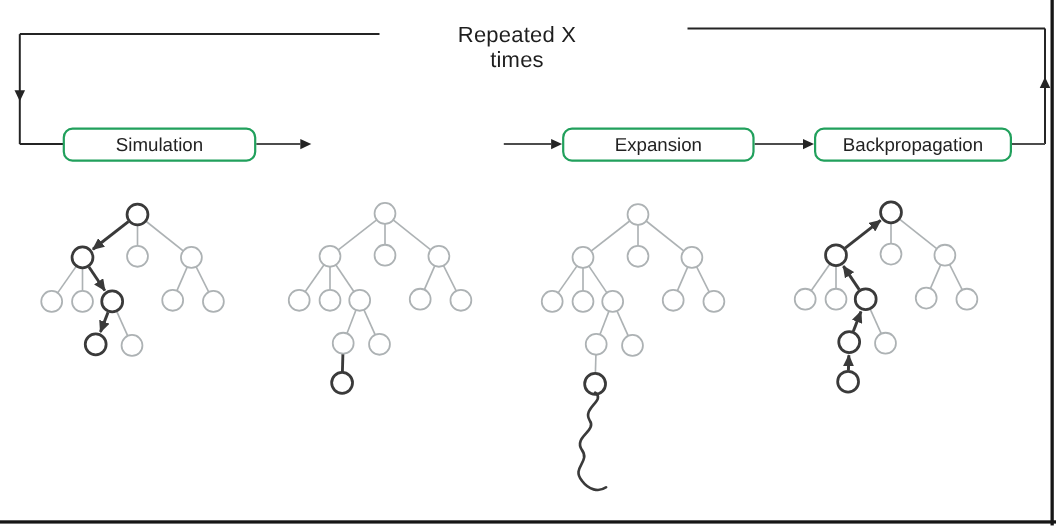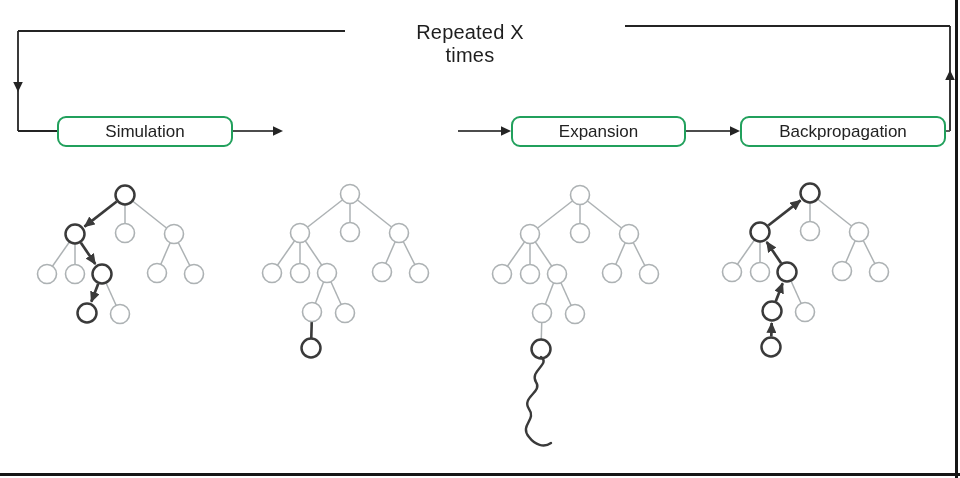--- a/index.html
+++ b/index.html
@@ -8,21 +8,21 @@
   .diagram-svg{position:absolute;left:0;top:0;width:960px;height:478px;}
   .loop-label{position:absolute;left:390px;top:21px;width:160px;text-align:center;
     font-size:20px;color:#1e1e1e;letter-spacing:0.2px;}
   .phase-box{position:absolute;top:116px;height:31px;box-sizing:border-box;
     border:2.5px solid #21a05c;border-radius:9px;background:#ffffff;
     display:flex;align-items:center;justify-content:center;
     font-size:17px;color:#222222;}
   .box-0{left:57px;width:176px;}
   .box-1{left:283px;width:175px;}
   .box-2{left:511px;width:175px;}
-  .box-3{left:740px;width:206px;}
+  .box-3{left:740px;width:180px;}
   .frame-right{position:absolute;left:955px;top:0;width:3px;height:478px;background:#161616;}
   .frame-bottom{position:absolute;left:0;top:473px;width:960px;height:3px;background:#161616;}
 </style>
 </head>
 <body>
 
 <div class="stage">
   <svg class="diagram-svg" viewBox="0 0 960 478" xmlns="http://www.w3.org/2000/svg">
       <defs>
         <marker id="ah" markerWidth="12" markerHeight="10" refX="10" refY="5" orient="auto" markerUnits="userSpaceOnUse">

